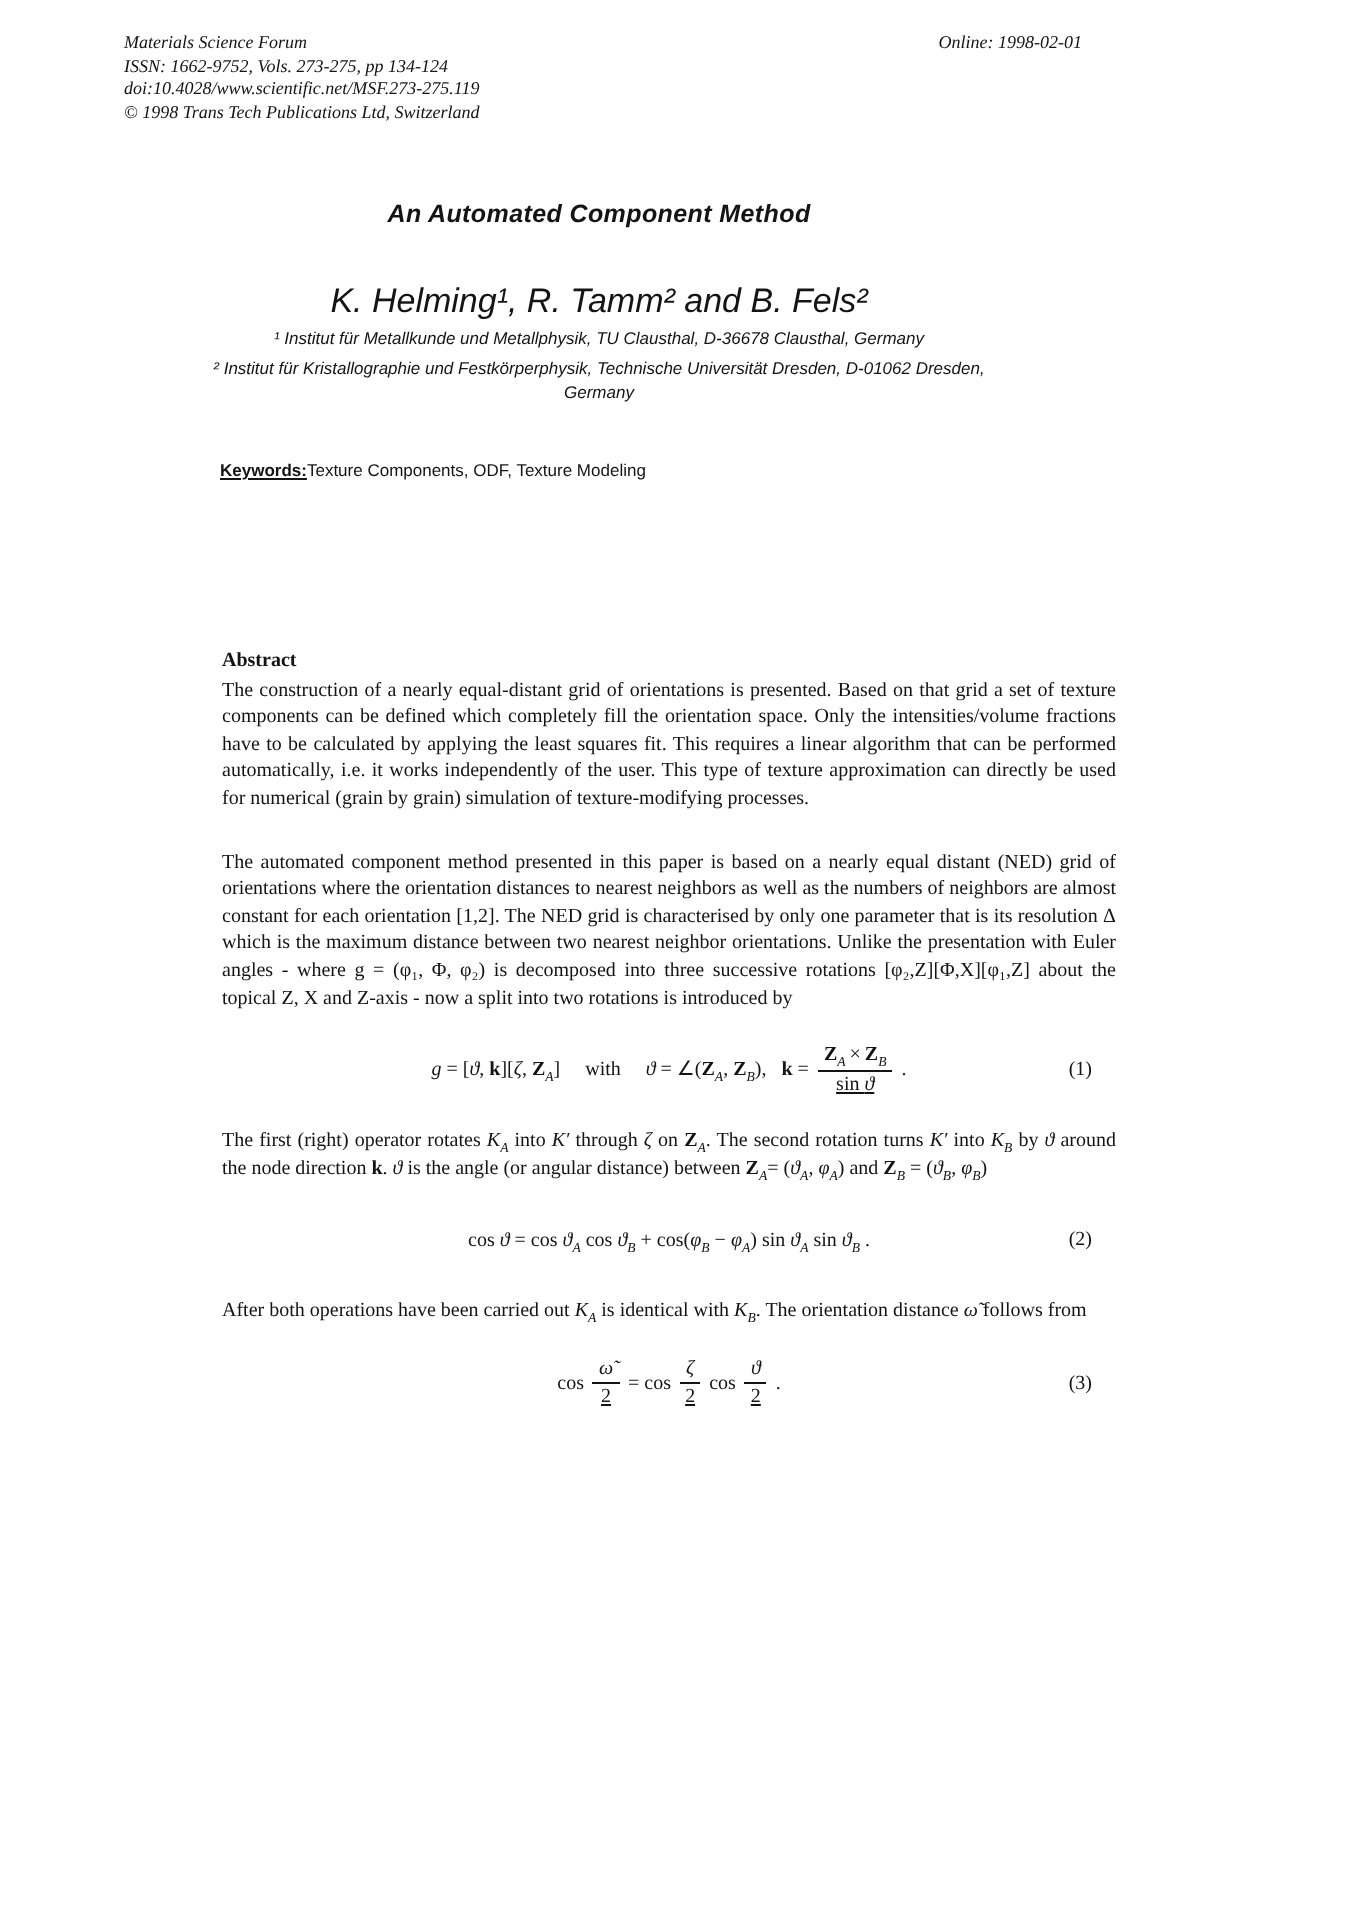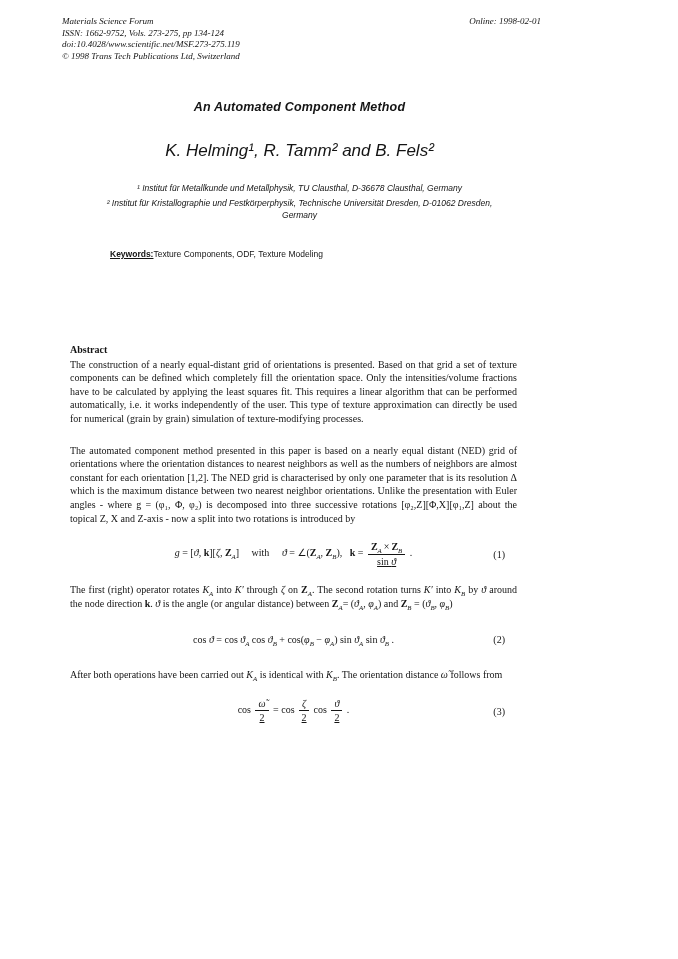--- a/index.html
+++ b/index.html
@@ -12,26 +12,26 @@
     display:flex; justify-content:space-between; align-items:flex-start;
     padding:16px 58px 0 62px;
     font-style:italic; font-size:9px; line-height:11.5px;
   }
   .header-left div { white-space:nowrap; }
   .header-right { font-style:italic; font-size:9px; }
   
   .front { text-align:center; margin-top:38px; font-family:"Liberation Sans", sans-serif;font-style:italic; }
   .title { margin:0; font-size:12.5px; font-weight:bold; letter-spacing:0.2px; }
   .authors { margin-top:27px; font-size:17px; }
-  .aff { margin-top:21px; font-size:8.5px; line-height:12px; }
+  .aff { margin-top:2px; font-size:8.5px; line-height:12px; }
   .aff2 { max-width:392px; margin:3px auto 0; }
   .keywords { margin:28px 0 0 110px; font-family:"Liberation Sans", sans-serif; font-size:8.5px; }
   .kw-label { font-weight:bold; text-decoration:underline; margin-right:0; }
   
-  .content { width:447px; margin-left:70px; margin-top:84px; font-size:10px; }
+  .content { width:447px; margin-left:111px; margin-top:84px; font-size:10px; }
   .h-bold { font-weight:bold; font-size:10px; line-height:13.6px; }
   .body-text { margin:1px 0 0; text-align:justify; line-height:13.6px; }
   .section-block { margin-top:18px; }
   
   .eq-row {
     position:relative; margin:16px 0; min-height:26px;
     display:flex; justify-content:center; align-items:center;
   }
   .eq { font-size:10px; white-space:pre; }
   .eq-num {

